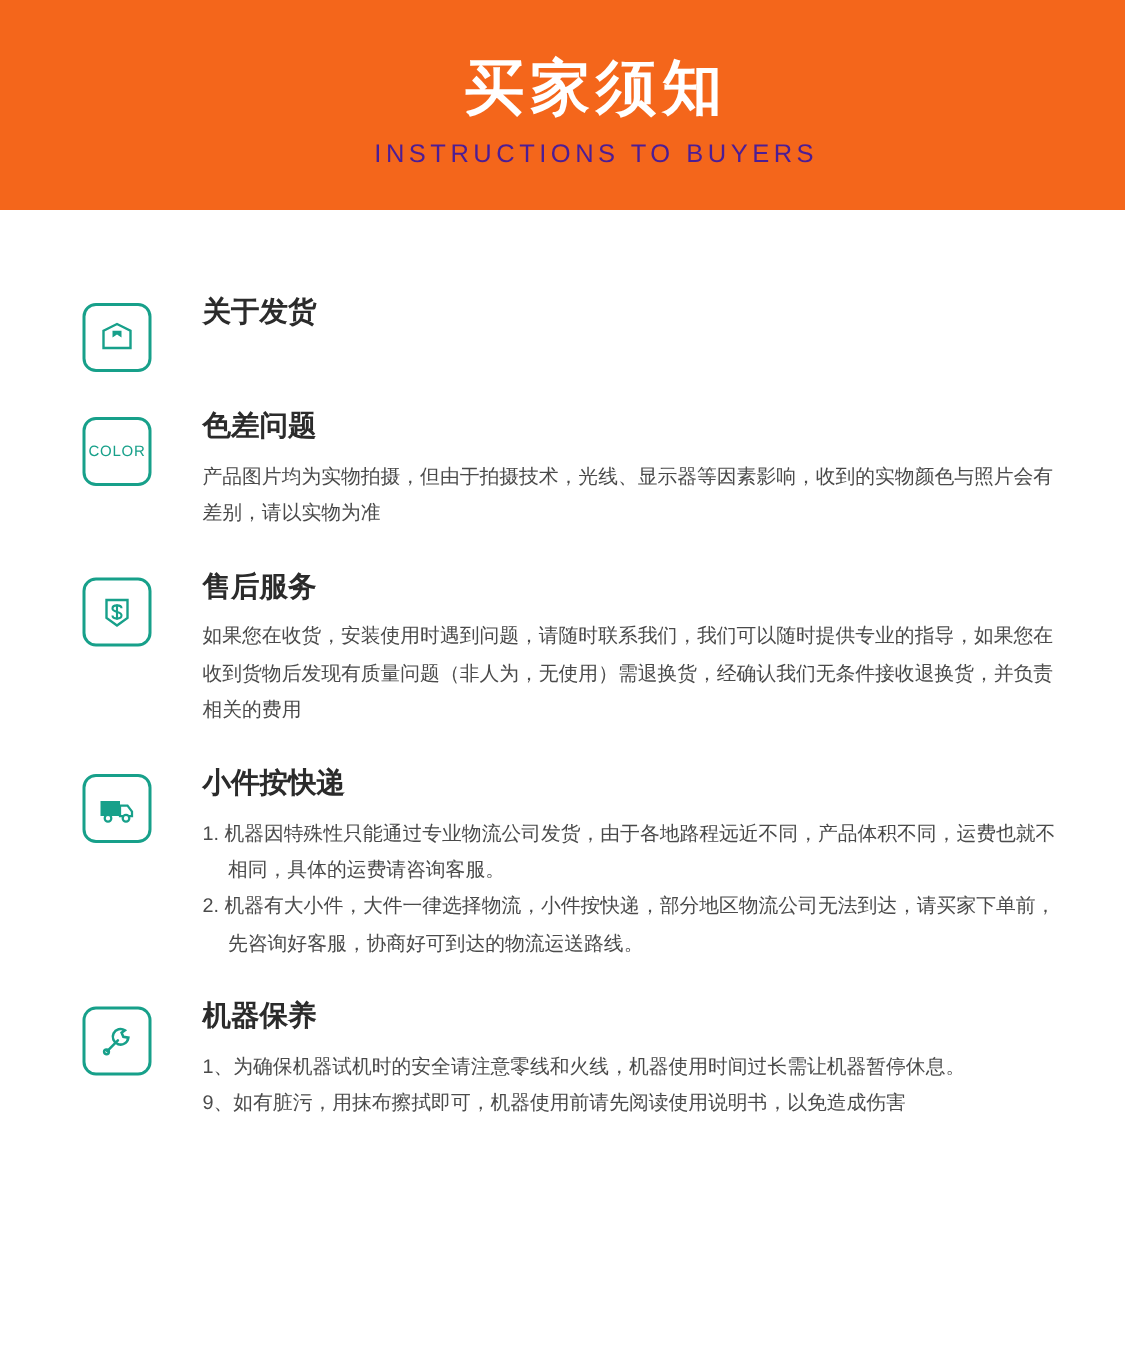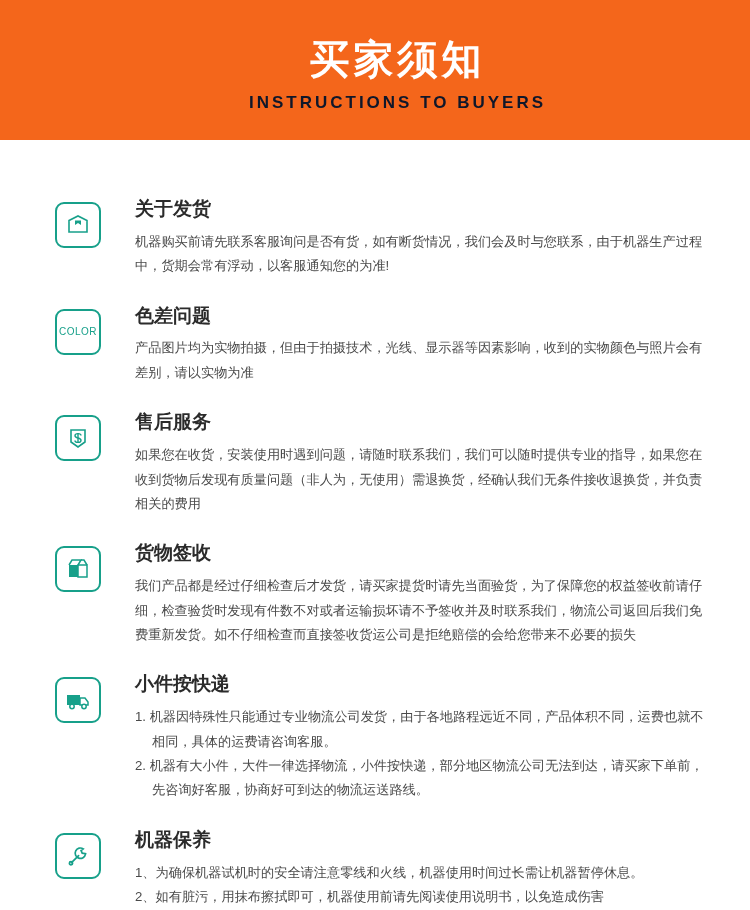--- a/index.html
+++ b/index.html
@@ -36,23 +36,23 @@
   .banner-title {
     font-size: 40px;
     font-weight: bold;
     color: #ffffff;
     letter-spacing: 4px;
     line-height: 1.2;
     margin-bottom: 10px;
   }
   .banner-subtitle {
     font-size: 17px;
-    color: #0f172a;
+    color: #4c1d95;
     letter-spacing: 3px;
-    font-weight: bold;
+    font-weight: normal;
   }
   
   .content {
     padding: 58px 40px 0 55px;
     box-sizing: border-box;
   }
   .section {
     display: flex;
     align-items: flex-start;
     margin-bottom: 26px;
@@ -122,21 +122,20 @@
 
     <div class="section">
       <div class="icon-box">
         <svg width="26" height="26" viewBox="0 0 26 26" fill="none" stroke="#17a08a" stroke-width="1.6">
           <path d="M4 8.5 L13 4 L22 8.5 L22 20 L4 20 Z"></path>
           <path d="M10 8.5 L16 8.5 L16 13 L13 11 L10 13 Z" fill="#17a08a" stroke="none"></path>
         </svg>
       </div>
       <div class="sec-body">
         <h3 class="sec-title">关于发货</h3>
-        <p class="sec-text">机器购买前请先联系客服询问是否有货，如有断货情况，我们会及时与您联系，由于机器生产过程中，货期会常有浮动，以客服通知您的为准!</p>
       </div>
     </div>
 
     <div class="section">
       <div class="icon-box">
         <span class="icon-text">COLOR</span>
       </div>
       <div class="sec-body">
         <h3 class="sec-title">色差问题</h3>
         <p class="sec-text">产品图片均为实物拍摄，但由于拍摄技术，光线、显示器等因素影响，收到的实物颜色与照片会有差别，请以实物为准</p>
@@ -150,34 +149,20 @@
           <path d="M13 8 L13 18" stroke-width="1.4"></path>
           <path d="M16 10.5 C16 9 14.6 8.6 13 8.6 C11.4 8.6 10 9.2 10 10.7 C10 13.6 16 12.3 16 15.2 C16 16.7 14.6 17.4 13 17.4 C11.4 17.4 10 16.9 10 15.4" stroke-width="1.4"></path>
         </svg>
       </div>
       <div class="sec-body">
         <h3 class="sec-title">售后服务</h3>
         <p class="sec-text">如果您在收货，安装使用时遇到问题，请随时联系我们，我们可以随时提供专业的指导，如果您在收到货物后发现有质量问题（非人为，无使用）需退换货，经确认我们无条件接收退换货，并负责相关的费用</p>
       </div>
     </div>
 
-    <div class="section">
-      <div class="icon-box">
-        <svg width="26" height="26" viewBox="0 0 26 26" fill="none" stroke="#17a08a" stroke-width="1.5">
-          <path d="M4 9 L13 9 L13 21 L4 21 Z" fill="#17a08a" stroke="none"></path>
-          <path d="M13 9 L22 9 L22 21 L13 21 Z"></path>
-          <path d="M4 9 L7 4 L16 4 L13 9"></path>
-          <path d="M22 9 L19 4 L16 4"></path>
-        </svg>
-      </div>
-      <div class="sec-body">
-        <h3 class="sec-title">货物签收</h3>
-        <p class="sec-text">我们产品都是经过仔细检查后才发货，请买家提货时请先当面验货，为了保障您的权益签收前请仔细，检查验货时发现有件数不对或者运输损坏请不予签收并及时联系我们，物流公司返回后我们免费重新发货。如不仔细检查而直接签收货运公司是拒绝赔偿的会给您带来不必要的损失</p>
-      </div>
-    </div>
 
     <div class="section">
       <div class="icon-box">
         <svg width="28" height="26" viewBox="0 0 28 26" fill="none" stroke="#17a08a" stroke-width="1.5">
           <path d="M3 8 L16 8 L16 18 L3 18 Z" fill="#17a08a" stroke="none"></path>
           <path d="M16 11 L21 11 L24 15 L24 18 L16 18 Z"></path>
           <circle cx="8" cy="19.5" r="2.2" fill="#ffffff"></circle>
           <circle cx="20" cy="19.5" r="2.2" fill="#ffffff"></circle>
         </svg>
       </div>
@@ -195,19 +180,19 @@
         <svg width="26" height="26" viewBox="0 0 26 26" fill="none" stroke="#17a08a" stroke-width="1.7" stroke-linecap="round">
           <path d="M17.5 5.2 A5.2 5.2 0 1 0 20.6 10 L20.6 9.6 L17.2 9.6 L15.6 7.2 Z" transform="rotate(10 14 10)"></path>
           <path d="M13.6 12.6 L6.5 19.7"></path>
           <circle cx="6" cy="20.2" r="1.6"></circle>
         </svg>
       </div>
       <div class="sec-body">
         <h3 class="sec-title">机器保养</h3>
         <ul class="sec-list">
           <li>1、为确保机器试机时的安全请注意零线和火线，机器使用时间过长需让机器暂停休息。</li>
-          <li>2、如有脏污，用抹布擦拭即可，机器使用前请先阅读使用说明书，以免造成伤害</li>
+          <li>9、如有脏污，用抹布擦拭即可，机器使用前请先阅读使用说明书，以免造成伤害</li>
         </ul>
       </div>
     </div>
 
   </div>
 </div>
 
 </body></html>

